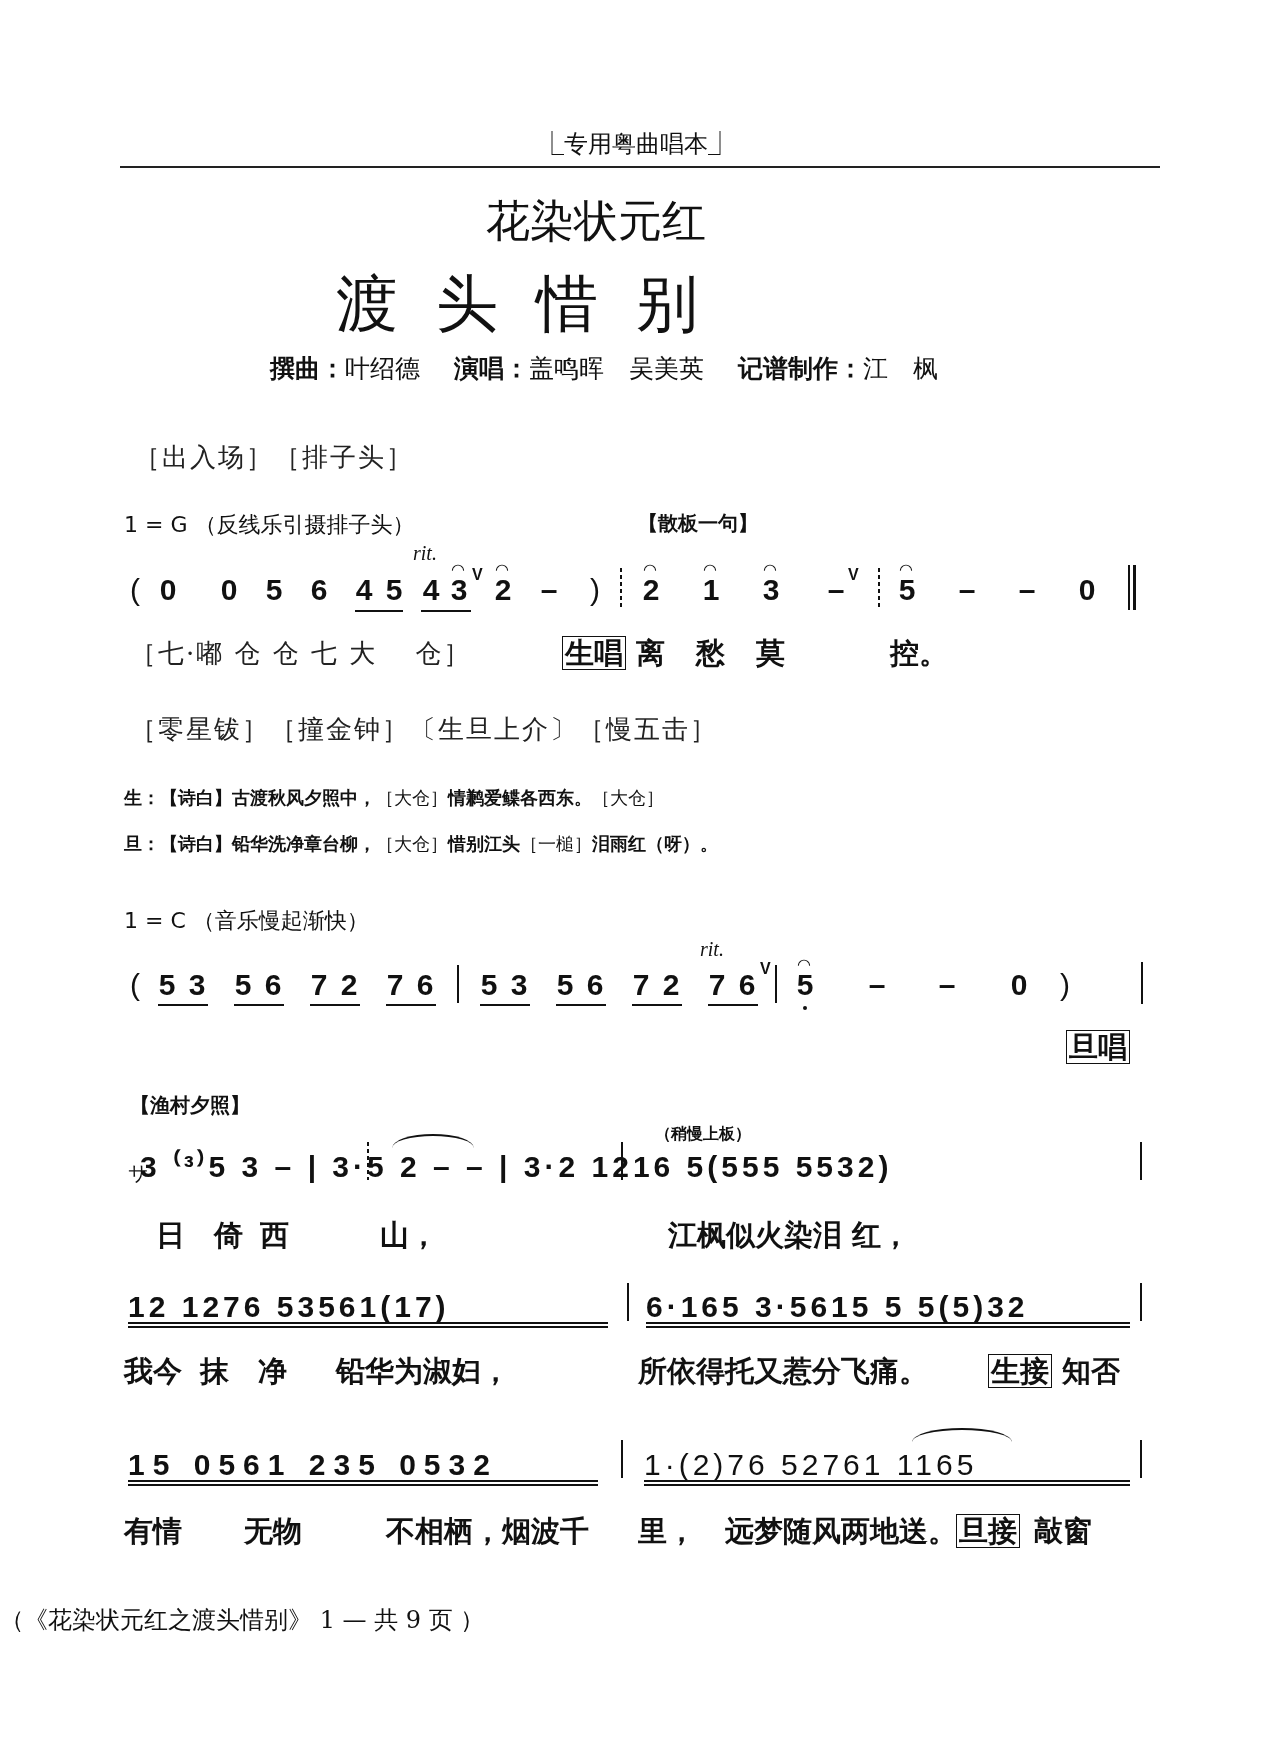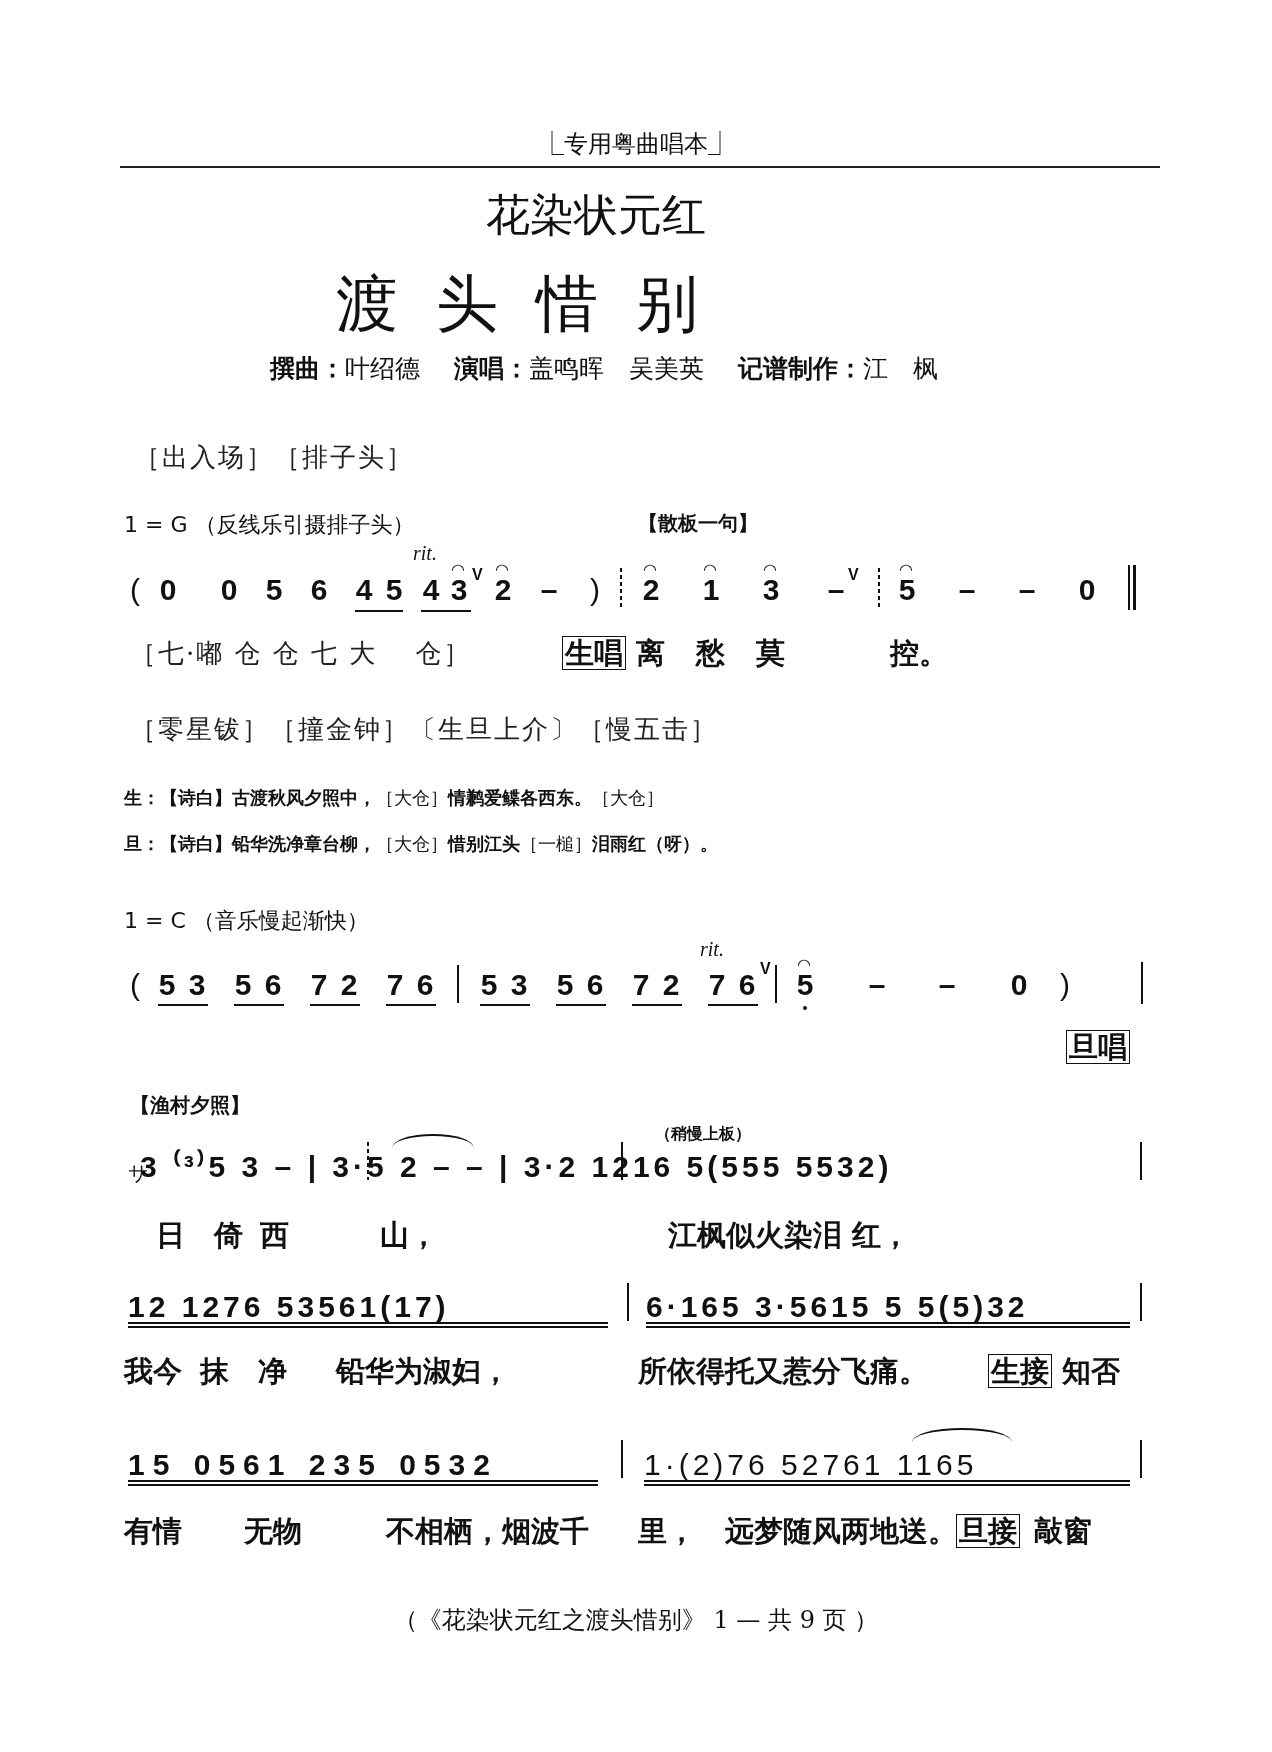--- a/index.html
+++ b/index.html
@@ -1,21 +1,21 @@
 <!DOCTYPE html>
 <html><head>
 <meta charset="utf-8">
 <style>
   html, body { margin: 0; padding: 0; background: #ffffff; }
   body { width: 1272px; height: 1752px; position: relative; overflow: hidden; color: #111; font-family: "DejaVu Sans", sans-serif; }
   .abs { position: absolute; white-space: nowrap; }
 
   #header-label { top: 128px; left: 0; width: 1272px; text-align: center; font-size: 24px; font-family: "DejaVu Serif", serif; }
   #header-rule { top: 166px; left: 120px; width: 1040px; height: 2px; background: #222; }
-  #subtitle { top: 186px; left: 0; width: 1192px; text-align: center; font-size: 44px; font-family: "DejaVu Serif", serif; }
+  #subtitle { top: 192px; left: 0; width: 1192px; text-align: center; font-size: 44px; font-family: "DejaVu Serif", serif; }
   #title { top: 262px; left: 0; width: 1016px; text-align: center; font-size: 62px; letter-spacing: 38px; font-family: "DejaVu Serif", serif; padding-left: 56px; box-sizing: border-box; }
   #credits { top: 352px; left: 270px; font-size: 25px; }
   #credits .lbl { font-weight: bold; }
   #credits .val { font-family: "DejaVu Serif", serif; margin-right: 26px; }
 
   .gong { font-family: "DejaVu Serif", serif; font-size: 26px; color: #222; letter-spacing: 2px; }
   .key { font-size: 22px; }
   .tag { font-size: 20px; font-weight: bold; }
 
   
@@ -31,21 +31,21 @@
   .breath { position: absolute; font-size: 16px; font-family: "Liberation Sans", sans-serif; font-weight: bold; }
   .rit { position: absolute; font-family: "Liberation Serif", serif; font-style: italic; font-size: 20px; }
   .slur { position: absolute; border-top: 2px solid #111; border-radius: 50% 50% 0 0 / 100% 100% 0 0; height: 12px; }
 
   .lyric { position: absolute; font-size: 29px; font-weight: bold; font-family: "DejaVu Serif", serif; white-space: nowrap; }
   .boxed { border: 1.5px solid #111; padding: 0 2px; font-weight: bold; font-family: Liberation Sans, sans-serif; }
 
   .speech { position: absolute; left: 124px; font-size: 18px; font-weight: bold; white-space: nowrap; }
   .speech .beat { font-weight: normal; font-family: "DejaVu Serif", serif; }
 
-  #footer { top: 1604px; left: 0; width: 1272px; text-align: center; font-size: 24px; font-family: "DejaVu Serif", serif; }
+  #footer { top: 1604px; left: 0; width: 1272px; font-size: 24px; font-family: "DejaVu Serif", serif; }
 </style>
 </head>
 <body>
 
 <div class="abs" id="header-label">⎿专用粤曲唱本⏌</div>
 <div class="abs" id="header-rule"></div>
 <div class="abs" id="subtitle">花染状元红</div>
 <div class="abs" id="title">渡头惜别</div>
 <div class="abs" id="credits">
   <span class="lbl">撰曲：</span><span class="val">叶绍德</span>

